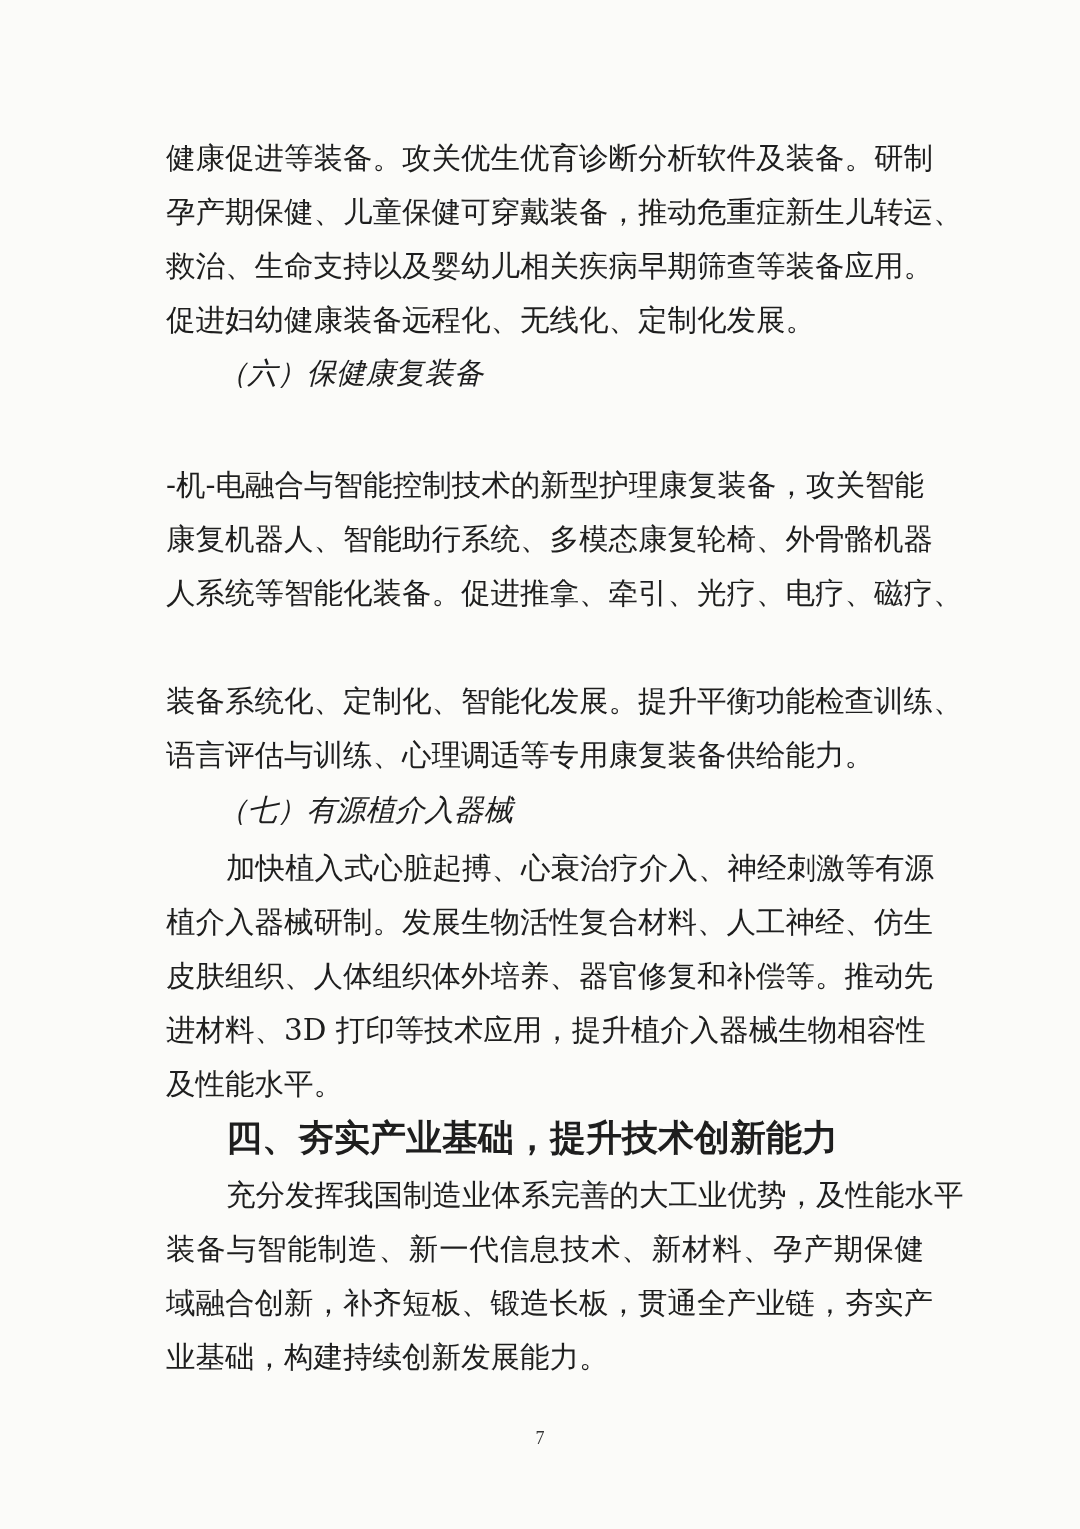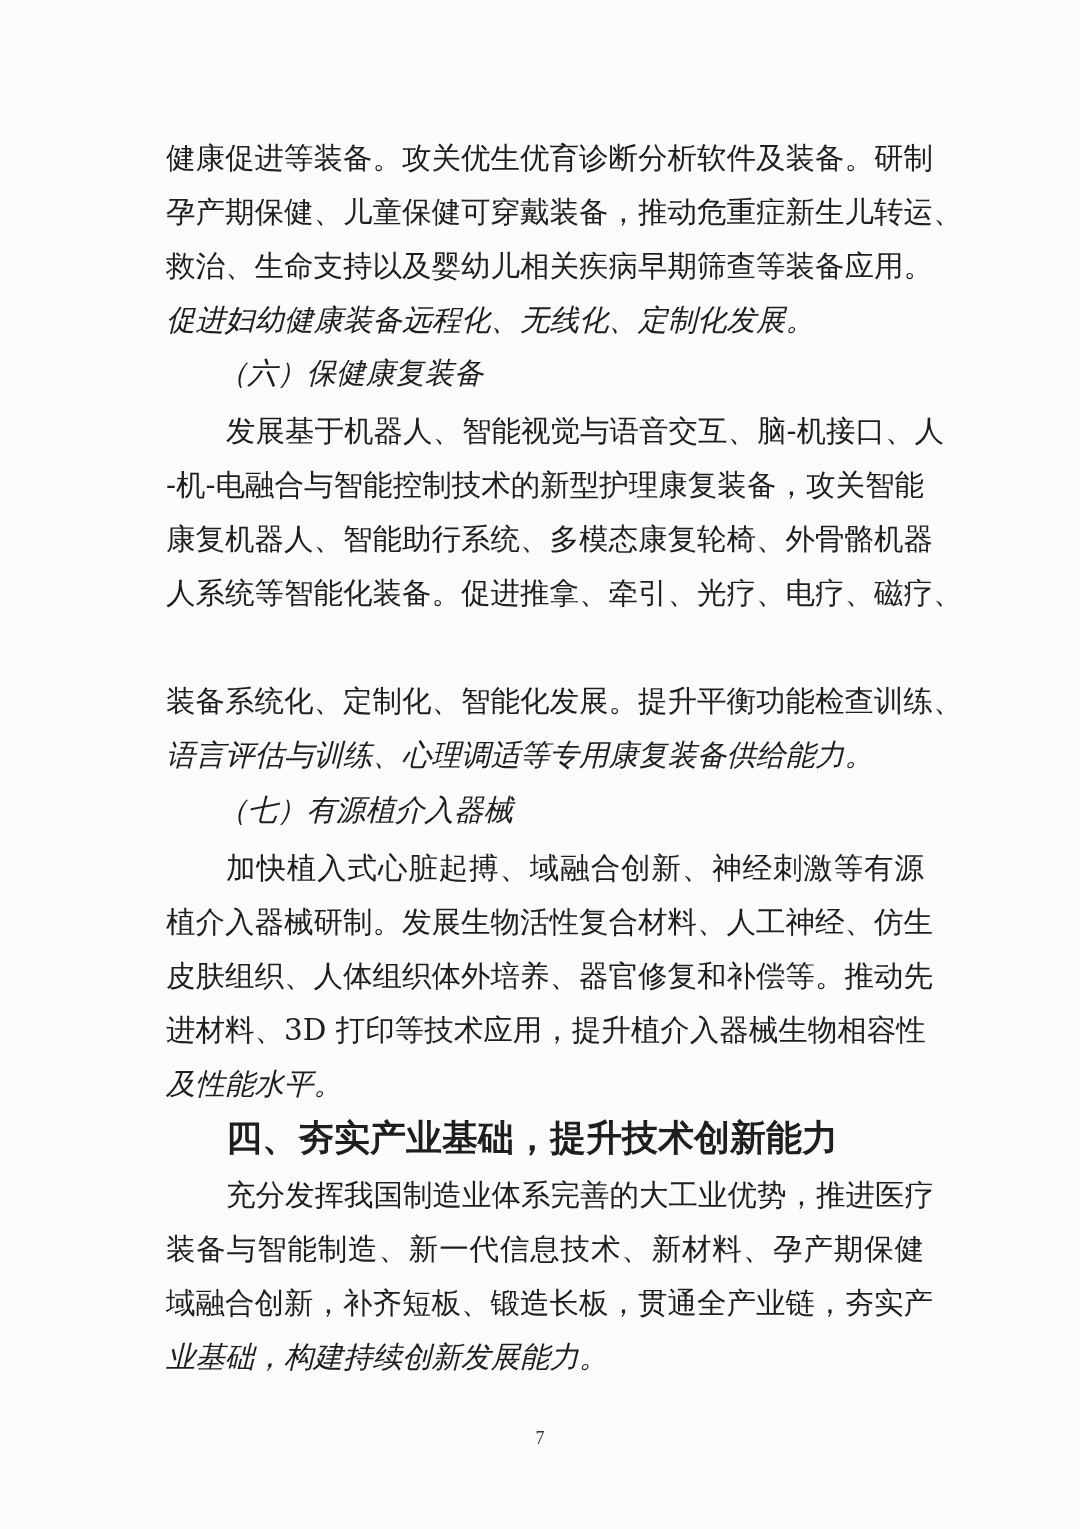--- a/index.html
+++ b/index.html
@@ -17,21 +17,21 @@
     left: 166px;
     width: 758px;
     height: 40px;
     font-size: 29.5px;
     line-height: 40px;
     white-space: nowrap;
     text-align: justify;
     text-align-last: justify;
     letter-spacing: 0px;
   }
-  .line.last { text-align-last: left; font-style: italic; }
+  .line.last { text-align-last: left; }
   .line.indent { left: 226px; width: 698px; }
   .line.heading-sub { left: 226px; width: auto; text-align-last: left; font-style: italic; }
   .line.heading-main {
     left: 226px; width: auto; text-align-last: left;
     font-family: Liberation Sans, sans-serif;
     font-weight: bold;
     font-size: 36px;
   }
   .page-number {
     position: absolute;
@@ -48,36 +48,35 @@
 
 <div class="page">
 
   <div class="line" style="top:138px">健康促进等装备。攻关优生优育诊断分析软件及装备。研制</div>
   <div class="line" style="top:192px">孕产期保健、儿童保健可穿戴装备，推动危重症新生儿转运、</div>
   <div class="line" style="top:246px">救治、生命支持以及婴幼儿相关疾病早期筛查等装备应用。</div>
   <div class="line last" style="top:300px">促进妇幼健康装备远程化、无线化、定制化发展。</div>
 
   <div class="line heading-sub" style="top:353px; left:218px">（六）保健康复装备</div>
 
-  <div class="line indent" style="top:411px">发展基于机器人、智能视觉与语音交互、脑-机接口、人</div>
   <div class="line" style="top:465px">-机-电融合与智能控制技术的新型护理康复装备，攻关智能</div>
   <div class="line" style="top:519px">康复机器人、智能助行系统、多模态康复轮椅、外骨骼机器</div>
   <div class="line" style="top:573px">人系统等智能化装备。促进推拿、牵引、光疗、电疗、磁疗、</div>
   <div class="line" style="top:681px">装备系统化、定制化、智能化发展。提升平衡功能检查训练、</div>
   <div class="line last" style="top:735px">语言评估与训练、心理调适等专用康复装备供给能力。</div>
 
   <div class="line heading-sub" style="top:790px; left:218px">（七）有源植介入器械</div>
 
-  <div class="line indent" style="top:848px">加快植入式心脏起搏、域融合创新、神经刺激等有源</div>
+  <div class="line indent" style="top:848px">加快植入式心脏起搏、心衰治疗介入、神经刺激等有源</div>
   <div class="line" style="top:956px">皮肤组织、人体组织体外培养、器官修复和补偿等。推动先</div>
   <div class="line" style="top:902px">植介入器械研制。发展生物活性复合材料、人工神经、仿生</div>
   <div class="line" style="top:1010px">进材料、3D 打印等技术应用，提升植介入器械生物相容性</div>
   <div class="line last" style="top:1064px">及性能水平。</div>
 
   <div class="line heading-main" style="top:1118px">四、夯实产业基础，提升技术创新能力</div>
 
-  <div class="line indent" style="top:1175px">充分发挥我国制造业体系完善的大工业优势，推进医疗</div>
+  <div class="line indent" style="top:1175px">充分发挥我国制造业体系完善的大工业优势，及性能水平</div>
   <div class="line" style="top:1229px">装备与智能制造、新一代信息技术、新材料、孕产期保健</div>
   <div class="line" style="top:1283px">域融合创新，补齐短板、锻造长板，贯通全产业链，夯实产</div>
   <div class="line last" style="top:1337px">业基础，构建持续创新发展能力。</div>
 
   <div class="page-number">7</div>
 </div>
 
 </body></html>

